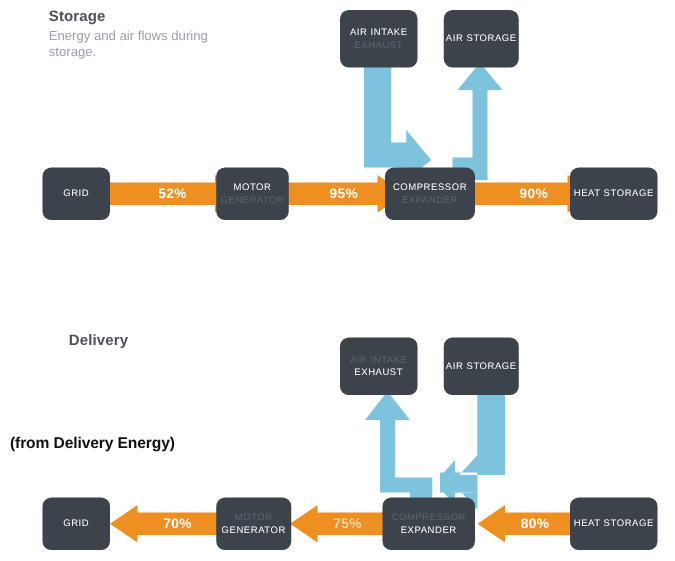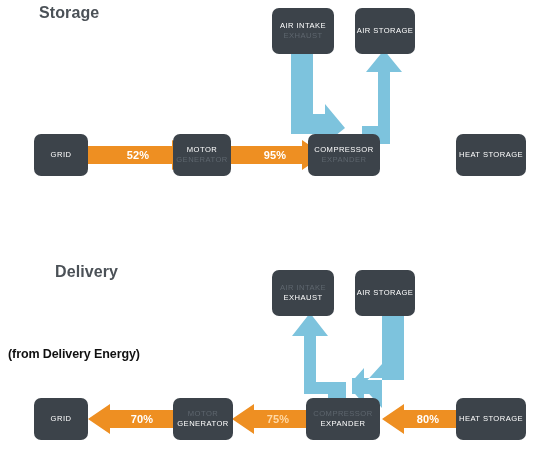--- a/index.html
+++ b/index.html
@@ -8,21 +8,21 @@
     background:#ffffff;
     font-family:"Liberation Sans", sans-serif;
     overflow:hidden;
     position:relative;
   }
   .stage{position:absolute;left:0;top:0;width:540px;height:449px;}
 
   
   .section-head{position:absolute;}
   .section-title{
-    font-size:16px;font-weight:bold;color:#4b5157;
+    font-size:12px;font-weight:bold;color:#4b5157;
     letter-spacing:.1px;line-height:14px;margin:0 0 3px 0;
   }
   .section-desc{
     font-size:10.5px;color:#9aa1a8;line-height:12.5px;
     font-weight:normal;width:160px;margin:0;
   }
   .credit{
     position:absolute;left:8px;top:347px;
     font-size:12.5px;font-weight:bold;color:#101010;
     letter-spacing:-.1px;white-space:nowrap;
@@ -58,20 +58,21 @@
   .blue{position:absolute;z-index:1;}
   .blue svg{display:block;}
 </style>
 </head>
 <body>
 
 <div class="stage">
 
   <div class="section-head" style="left:39px;top:6px;">
     <p class="section-title">Storage</p>
+    <p class="section-desc">Energy and air flows during storage.</p>
   </div>
 
   <div class="blue" style="left:291px;top:48px;">
     <svg width="56" height="96" viewBox="0 0 56 96">
       <path d="M0,0 L22,0 L22,66 L34,66 L34,56 L54,80 L34,96 L34,86 L0,86 Z" fill="#7dc3dd"></path>
     </svg>
   </div>
   <div class="blue" style="left:348px;top:48px;">
     <svg width="58" height="96" viewBox="0 0 58 96">
       <path d="M14,96 L14,78 L30,78 L30,24 L18,24 L36,2 L54,24 L42,24 L42,96 Z" fill="#7dc3dd"></path>
@@ -85,20 +86,26 @@
     <span class="pct bright">52%</span>
   </div>
 
   <div class="harrow" style="left:226px;top:140px;">
     <svg width="98" height="30" viewBox="0 0 98 30">
       <path d="M0,6 L76,6 L76,0 L98,15 L76,30 L76,24 L0,24 Z" fill="#ee8f22"></path>
     </svg>
     <span class="pct">95%</span>
   </div>
 
+  <div class="harrow" style="left:378px;top:140px;">
+    <svg width="98" height="30" viewBox="0 0 98 30">
+      <path d="M0,6 L76,6 L76,0 L98,15 L76,30 L76,24 L0,24 Z" fill="#ee8f22"></path>
+    </svg>
+    <span class="pct">90%</span>
+  </div>
 
   <div class="node" style="left:34px;top:134px;width:54px;height:42px;">
     <span class="l1 on">GRID</span>
   </div>
 
   <div class="node" style="left:173px;top:134px;width:58px;height:42px;">
     <span class="l1 on">MOTOR</span>
     <span class="l2 dim">GENERATOR</span>
   </div>
 

